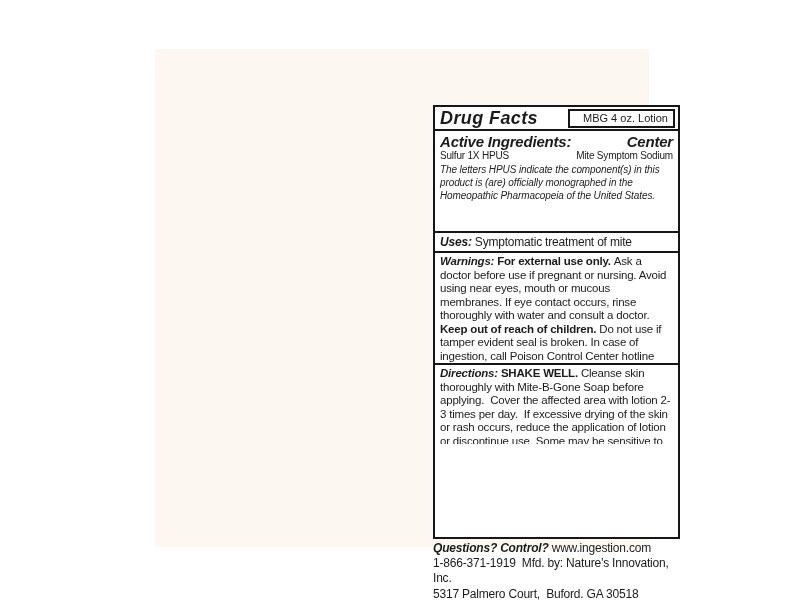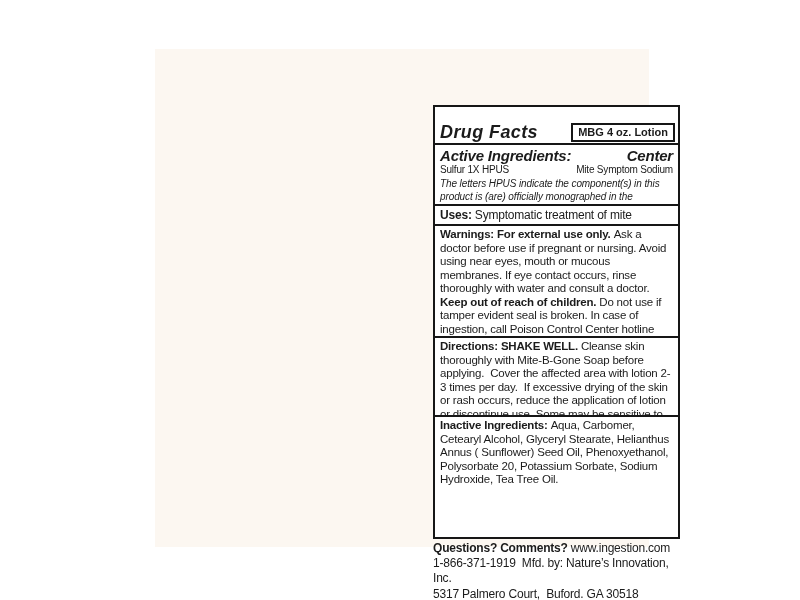--- a/index.html
+++ b/index.html
@@ -16,46 +16,45 @@
     position:absolute; left:278px; top:56px; width:247px; height:434px;
     background:#ffffff; border:2px solid #161616;
     display:flex; flex-direction:column;
   }
   .section { border-bottom:2px solid #161616; overflow:hidden; }
   .section:last-child { border-bottom:none; }
 
   .sec-header {
     height:24px; display:flex; align-items:center; justify-content:space-between;
     padding:0 3px 0 5px;
-    margin-top:14px;
   }
   .title { font-size:18px; font-weight:bold; font-style:italic; letter-spacing:.4px; transform:scaleY(1.02); }
   .size-tag {
-    border:2px solid #161616; font-size:11px; font-weight:bold;
-    padding:1px 5px 2px 5px; white-space:nowrap; background:#fff;
+    border:2px solid #161616; font-size:11px; font-weight:normal;
+    padding:1px 5px 2px 13px; white-space:nowrap; background:#fff;
   }
 
-  .sec-active { height:61px; padding:2px 5px 0 5px; }
+  .sec-active { height:102px; padding:2px 5px 0 5px; }
   .row-between { display:flex; justify-content:space-between; align-items:baseline; }
   .active-heading, .purpose-heading { font-size:15px; font-weight:bold; font-style:italic; letter-spacing:-0.2px; }
   .ingredient, .purpose-value { font-size:10px; letter-spacing:-0.2px; }
   .hpus-note {
     font-size:10px; font-style:italic; line-height:13px; margin-top:2px;
     letter-spacing:-0.1px; color:#222;
   }
 
   .sec-uses { height:20px; padding:2px 5px; }
   .runs { font-size:11.5px; line-height:13.5px; letter-spacing:-0.2px; white-space:pre-wrap; }
   .sec-uses .runs { font-size:12px; line-height:14px; }
 
   .sec-warnings  { height:112px; padding:2px 5px; }
   .sec-directions{ height:79px; padding:2px 5px; }
   .sec-inactive  { flex:1; padding:2px 5px; }
 
-  .run.bold-italic { font-weight:bold; }
+  .run.bold-italic { font-weight:bold; font-style:italic; }
   .run.bold { font-weight:bold; }
   .run.regular { font-weight:normal; }
 
   .label-footer {
     position:absolute; left:278px; top:492px; width:256px;
     font-size:12px; line-height:15.2px; letter-spacing:-0.2px;
   }
   .footer-line { white-space:pre-wrap; }
 </style>
 </head>
@@ -89,28 +88,25 @@
       </div>
 
       <div class="section sec-warnings">
         <div class="runs"><span class="run bold-italic">Warnings: </span><span class="run bold">For external use only. </span><span class="run regular">Ask a doctor before use if pregnant or nursing. Avoid using near eyes, mouth or mucous membranes. If eye contact occurs, rinse thoroughly with water and consult a doctor. </span><span class="run bold">Keep out of reach of children. </span><span class="run regular">Do not use if tamper evident seal is broken. In case of ingestion, call Poison Control Center hotline immediately at 1-800-222-1222.</span></div>
       </div>
 
       <div class="section sec-directions">
         <div class="runs"><span class="run bold-italic">Directions: </span><span class="run bold">SHAKE WELL. </span><span class="run regular">Cleanse skin thoroughly with Mite-B-Gone Soap before applying.  Cover the affected area with lotion 2-3 times per day.  If excessive drying of the skin or rash occurs, reduce the application of lotion or discontinue use. Some may be sensitive to sulfur or essential oils.  Skin test for tolerability.  If irritation or reaction occurs, discontinue use.</span></div>
       </div>
 
-      <div class="section sec-inactive">
-        <div class="runs"><span class="run bold-italic">Inactive Ingredients: </span><span class="run regular">Aqua, Carbomer, Cetearyl Alcohol, Glyceryl Stearate, Helianthus Annus ( Sunflower) Seed Oil, Phenoxyethanol, Polysorbate 20, Potassium Sorbate, Sodium Hydroxide, Tea Tree Oil.</span></div>
-      </div>
 
     </div>
 
     <div class="label-footer">
-      <div class="footer-line"><span class="run bold-italic">Questions? Comments? </span><span class="run regular">www.ingestion.com</span></div>
+      <div class="footer-line"><span class="run bold-italic">Questions? Control? </span><span class="run regular">www.ingestion.com</span></div>
       <div class="footer-line">1-866-371-1919  Mfd. by: Nature’s Innovation, Inc.</div>
       <div class="footer-line">5317 Palmero Court,  Buford. GA 30518</div>
 
     </div>
 
   </div>
 
 </div>
 
 </body></html>

